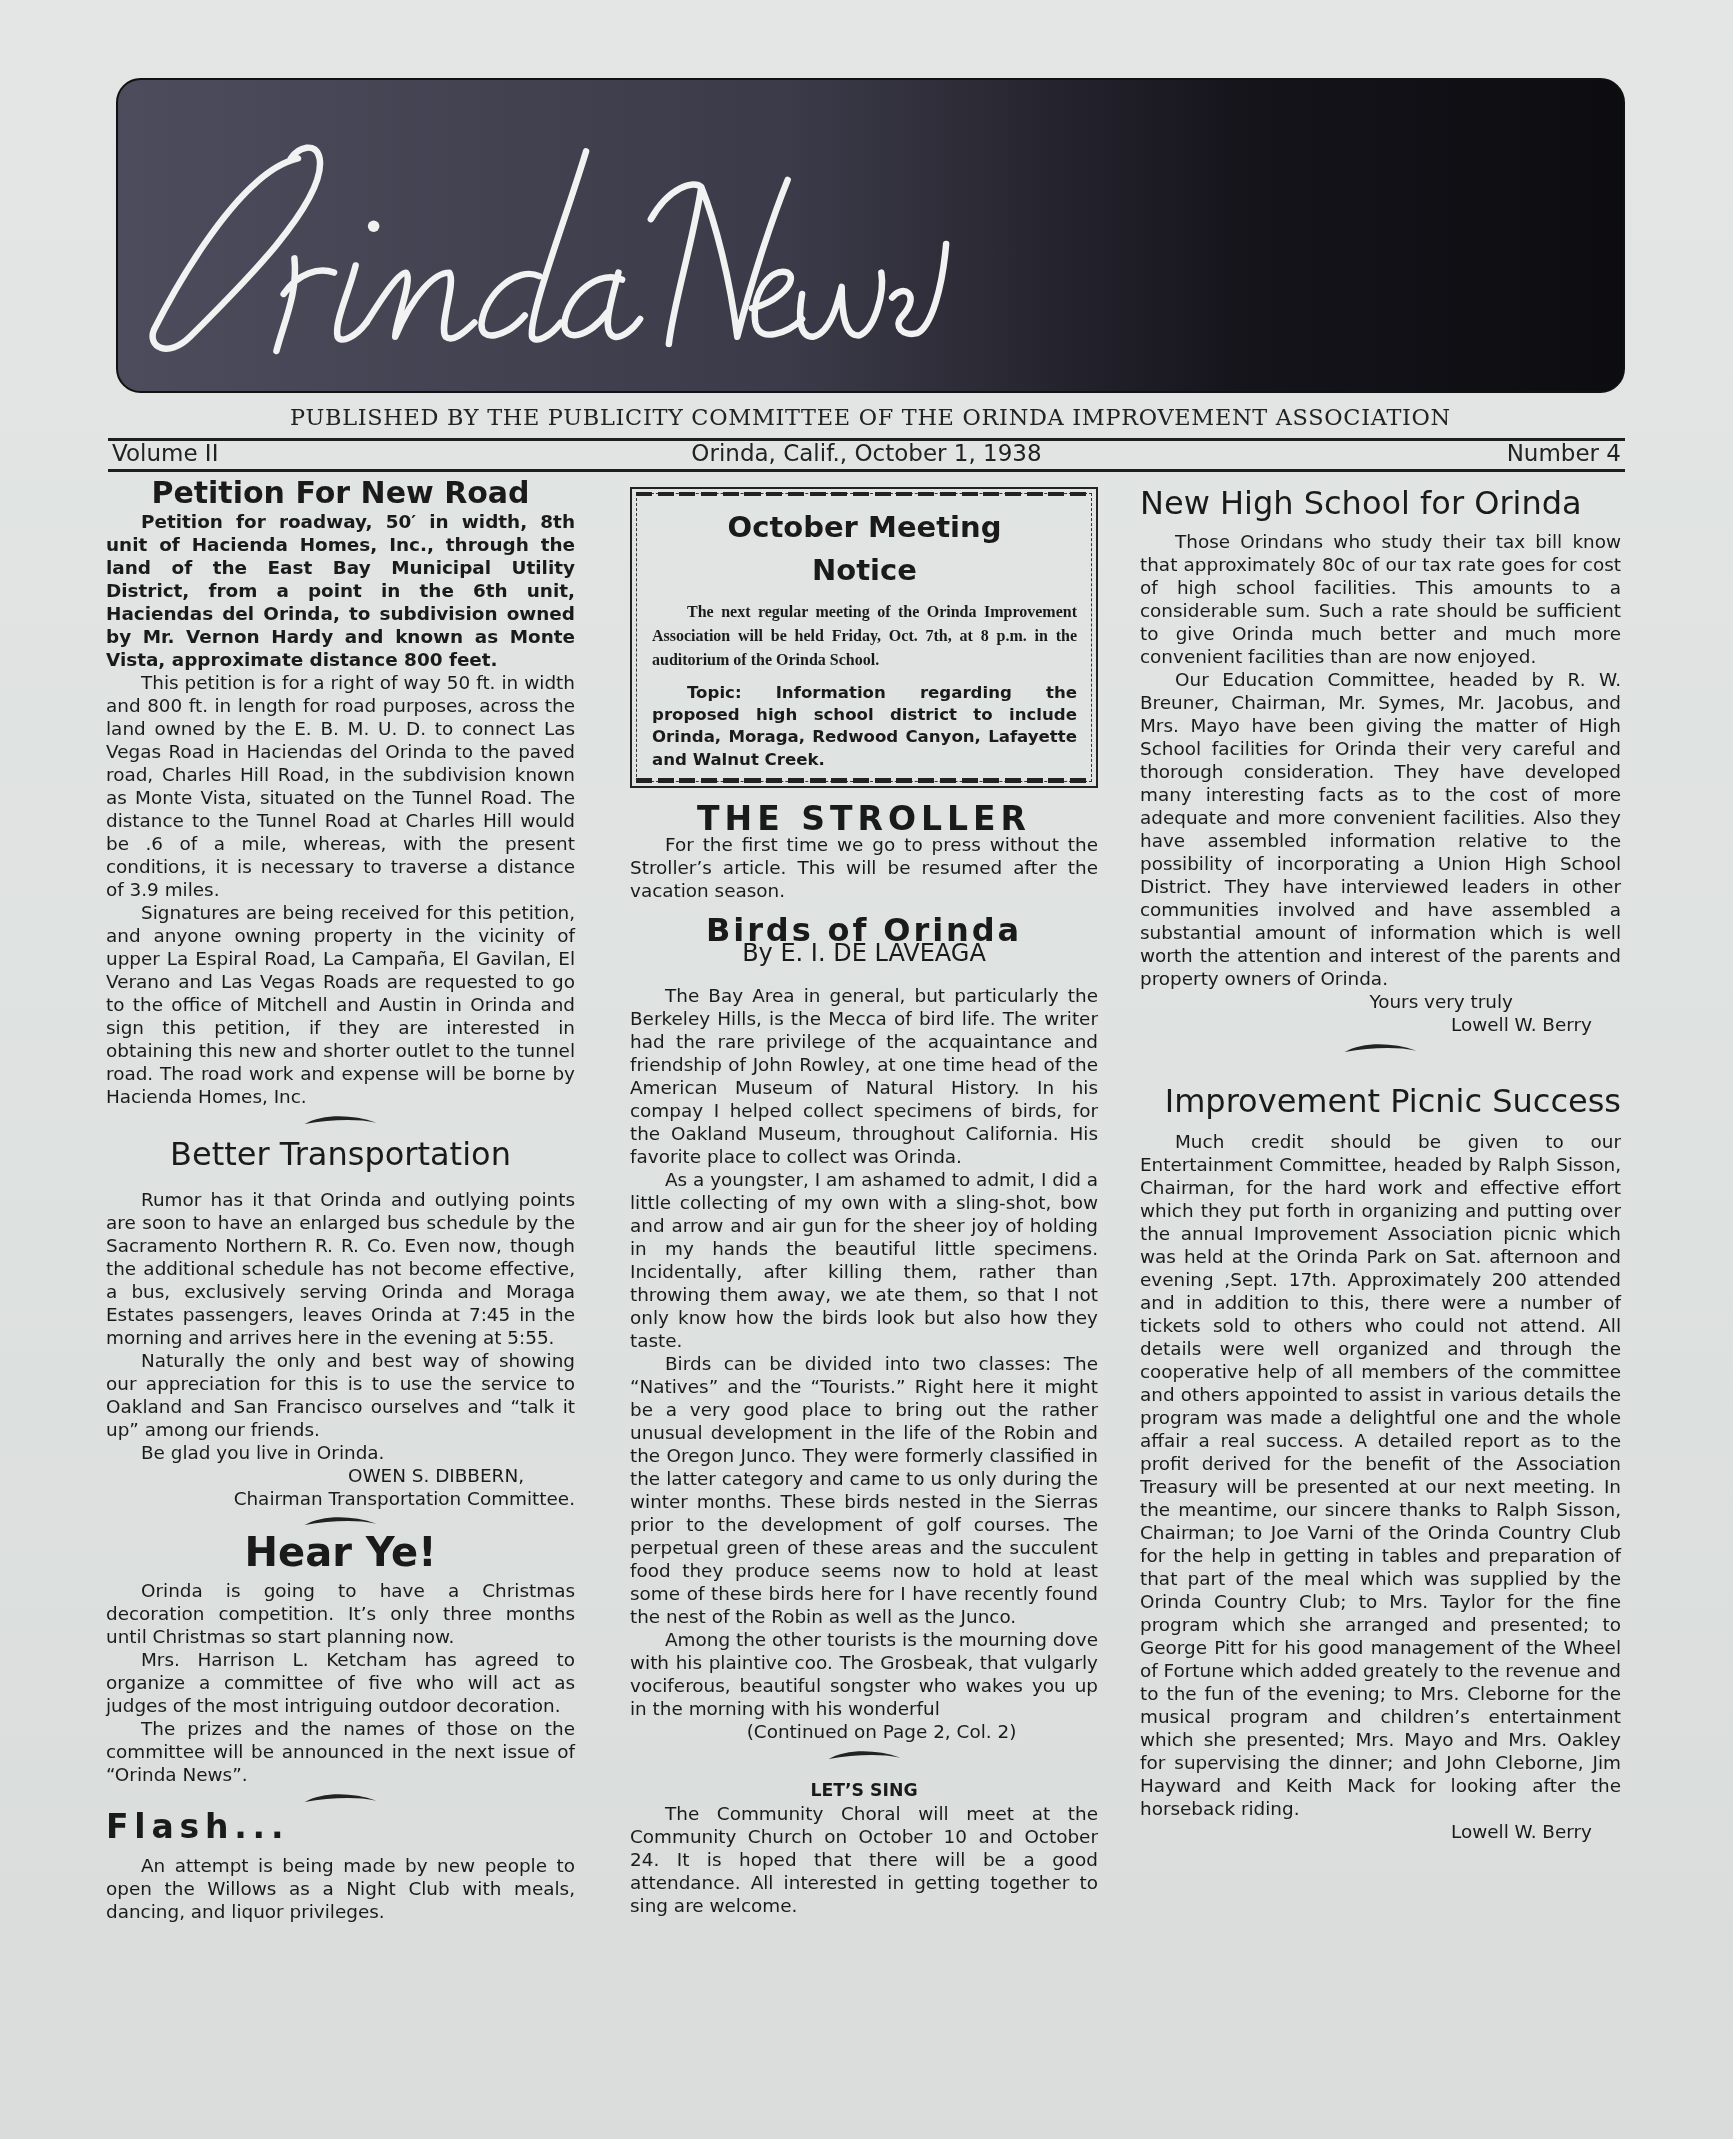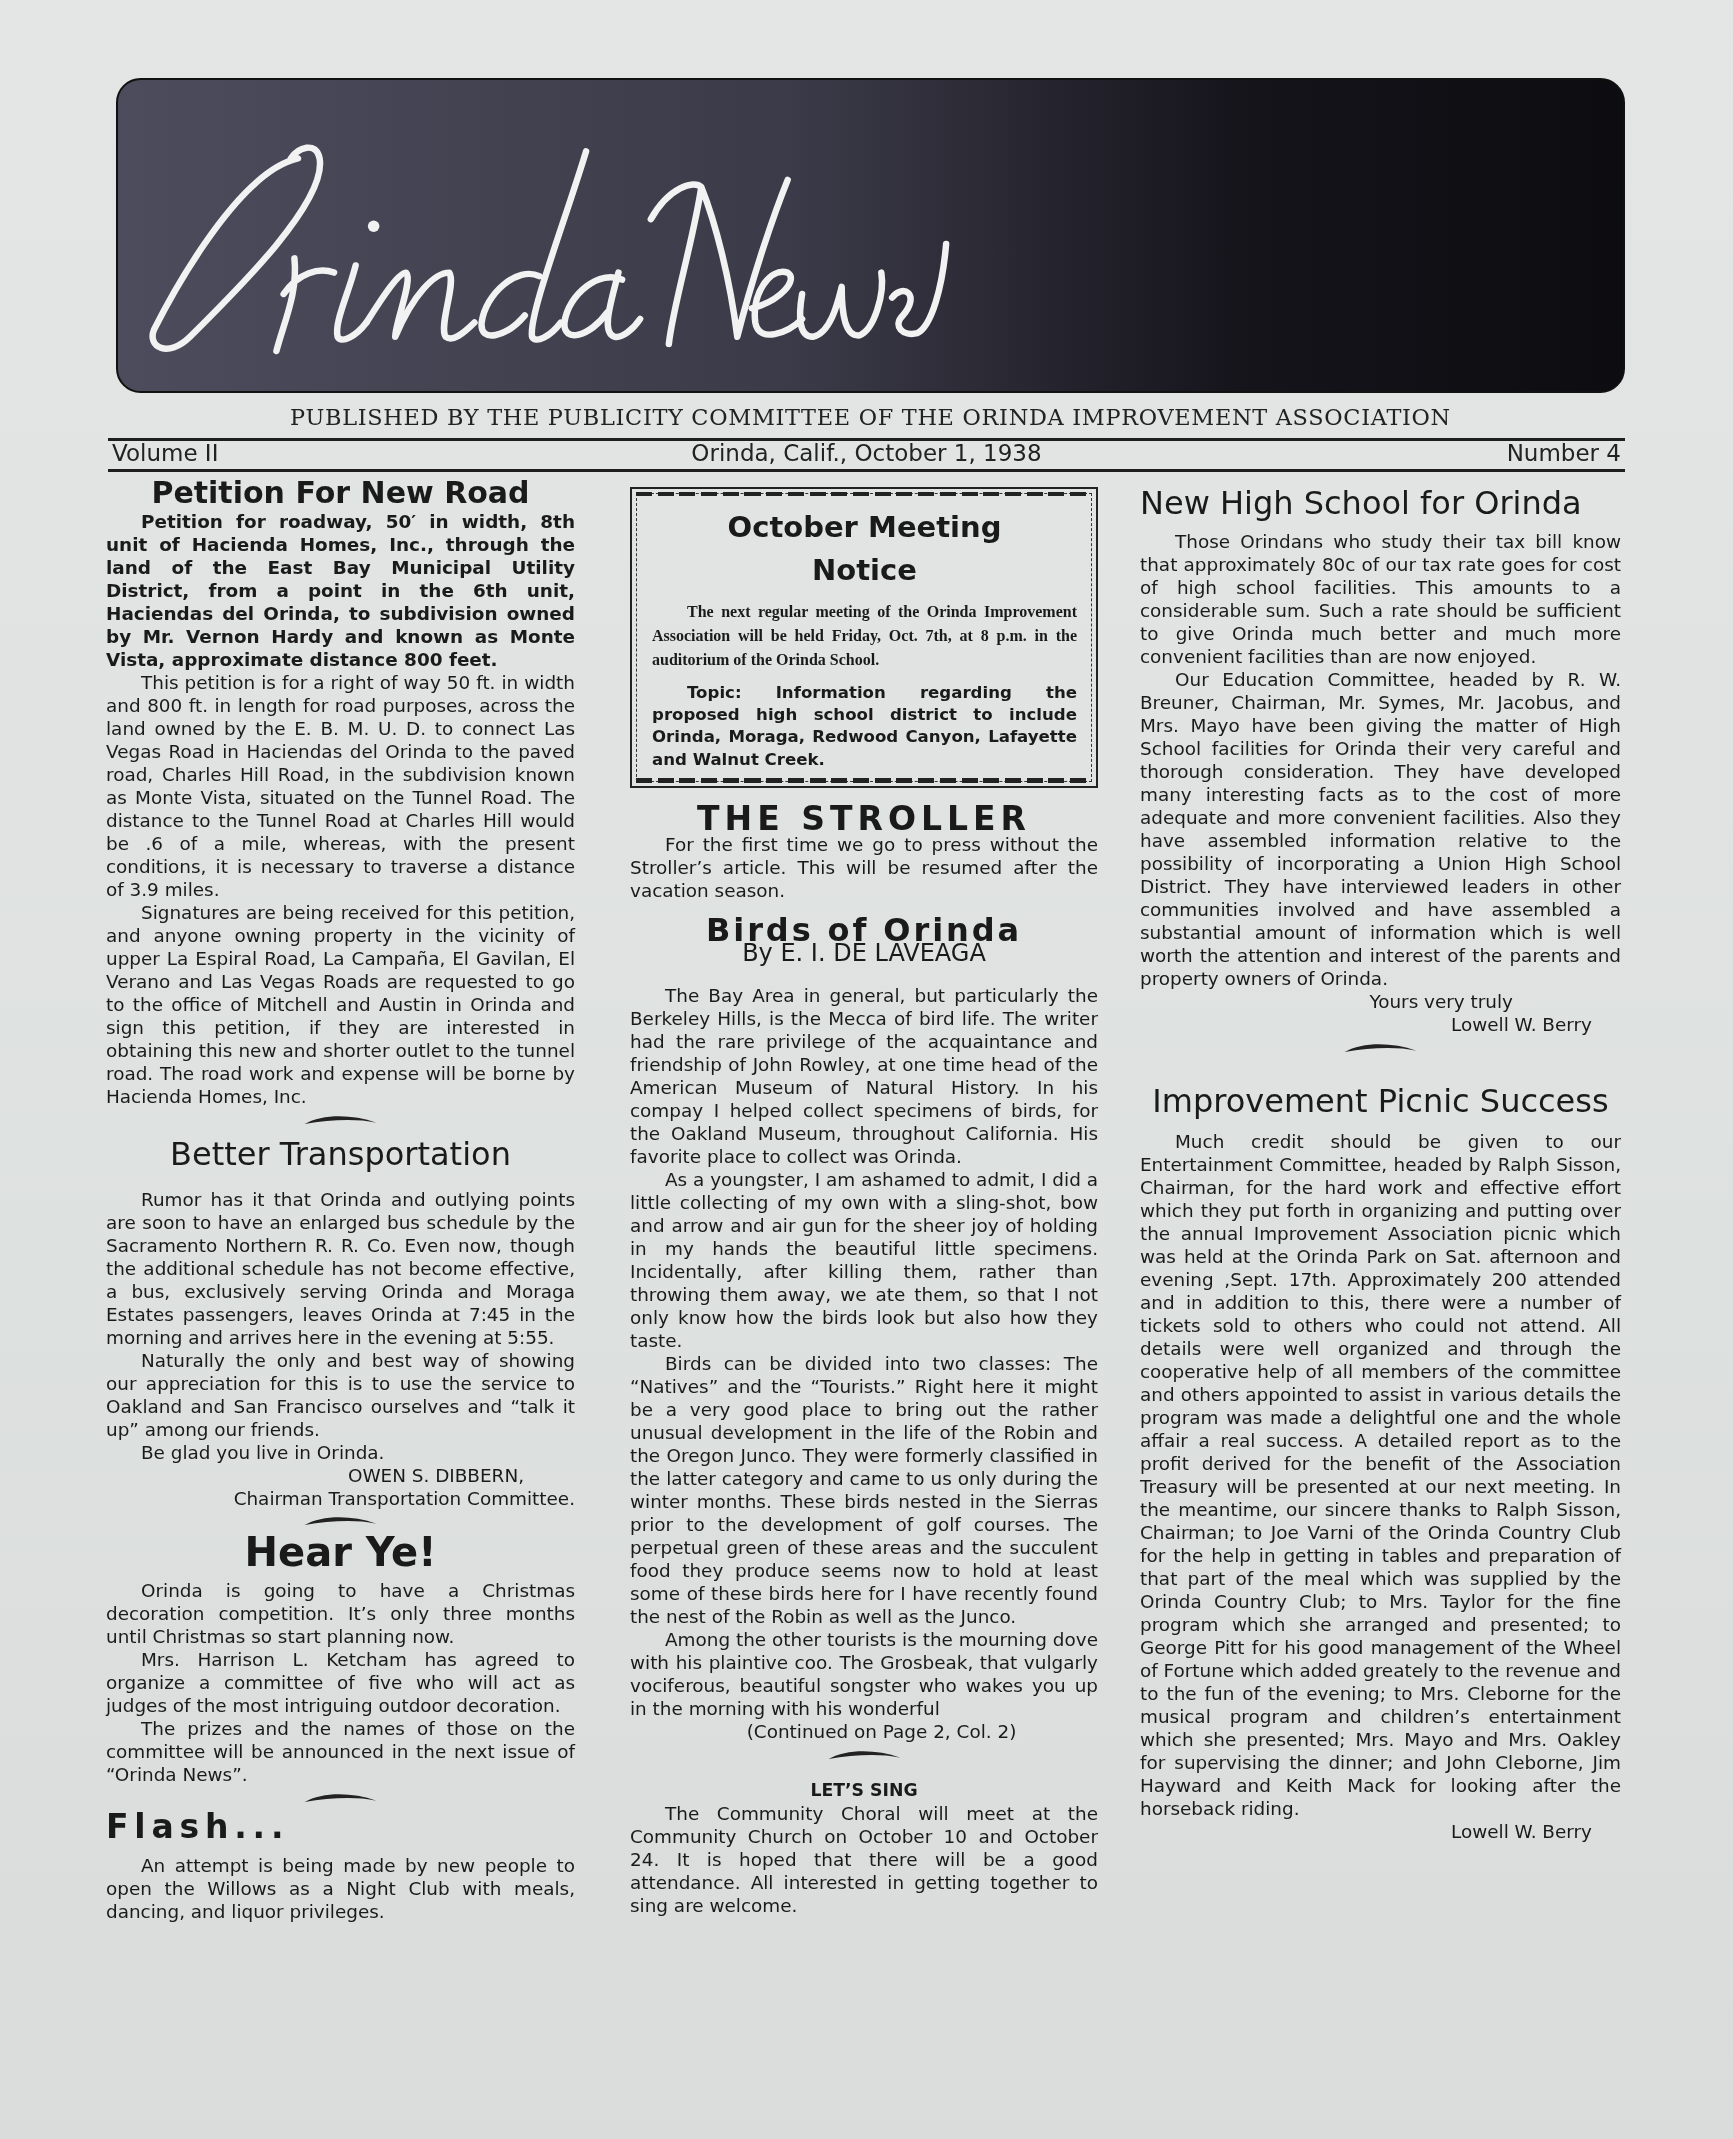--- a/index.html
+++ b/index.html
@@ -52,21 +52,21 @@
   .h-petition { font-size: 30px; margin-top: 2.9px; margin-bottom: 5.8px; }
   .h-light { font-weight: normal; font-size: 32px; }
   .h-better { margin-top: 13px; margin-bottom: 22px; }
   .h-hear { font-size: 40px; margin-top: 10px; margin-bottom: 14.4px; }
   .h-flash { text-align: left; font-size: 33px; letter-spacing: 5.8px; margin-top: 7.2px; margin-bottom: 16px; }
   .h-stroller { font-size: 33px; letter-spacing: 5px; margin-top: 19px; margin-bottom: 2.9px; text-align: center; }
   .h-birds { font-size: 32px; letter-spacing: 2.9px; margin-top: 17.3px; margin-bottom: 0; }
   .byline { text-align: center; font-size: 24px; margin-bottom: 19px; }
   .h-sing { font-size: 17.3px; margin-top: 14.4px; }
   .h-school { font-weight: normal; font-size: 32px; text-align: left; margin-top: 14.4px; margin-bottom: 14.4px; white-space: nowrap; }
-  .h-picnic { font-weight: normal; font-size: 32px; text-align: center; margin-top: 32px; margin-bottom: 17.3px; white-space: nowrap; }
+  .h-picnic { font-weight: normal; font-size: 32px; text-align: right; margin-top: 32px; margin-bottom: 17.3px; white-space: nowrap; }
   .sig { text-align: right; text-indent: 0; }
   .sig1 { padding-right: 51px; }
   .sig2 { padding-right: 29px; }
   .center { text-align: center; text-indent: 0; }
   .flourish { display: block; margin: 2.9px auto 0; width: 79px; height: 19px; }
 
   .notice {
     position: relative; border: 2.2px solid #222; margin: 8.7px 0 0 0;
     padding: 13px 19px 14.4px 20px; box-sizing: border-box;
     outline: 1.4px dashed #333; outline-offset: -7.2px;

